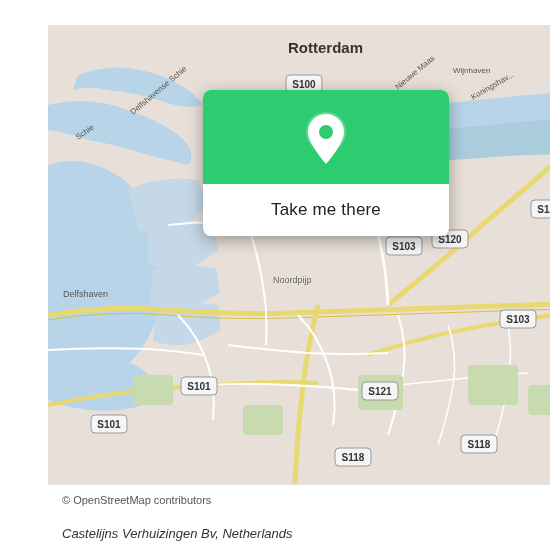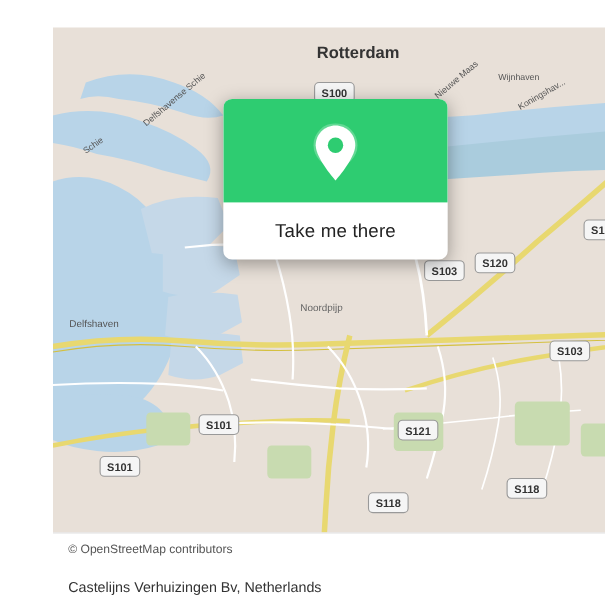--- a/index.html
+++ b/index.html
@@ -21,21 +21,21 @@
     .map-svg {
       width: 100%;
       height: 100%;
     }
 
     
     #popup-card {
       position: absolute;
       top: 90px;
       left: 155px;
-      width: 204px;
+      width: 246px;
       background: white;
       border-radius: 8px;
       box-shadow: 0 4px 16px rgba(0,0,0,0.35);
       overflow: hidden;
       display: flex;
       flex-direction: column;
       align-items: center;
     }
     #popup-green-top {
       width: 100%;
@@ -91,20 +91,21 @@
       gap: 5px;
     }
     .moovit-m {
       width: 32px;
       height: 32px;
     }
     #location-name {
       font-size: 13px;
       color: #333;
       font-weight: 400;
+      font-style: italic;
     }
   </style>
 </head>
 <body>
 
 <div id="map-container">
   
   <svg class="map-svg" viewBox="0 0 550 500" xmlns="http://www.w3.org/2000/svg">
 
     <rect width="550" height="500" fill="#e8e0d8"></rect>

